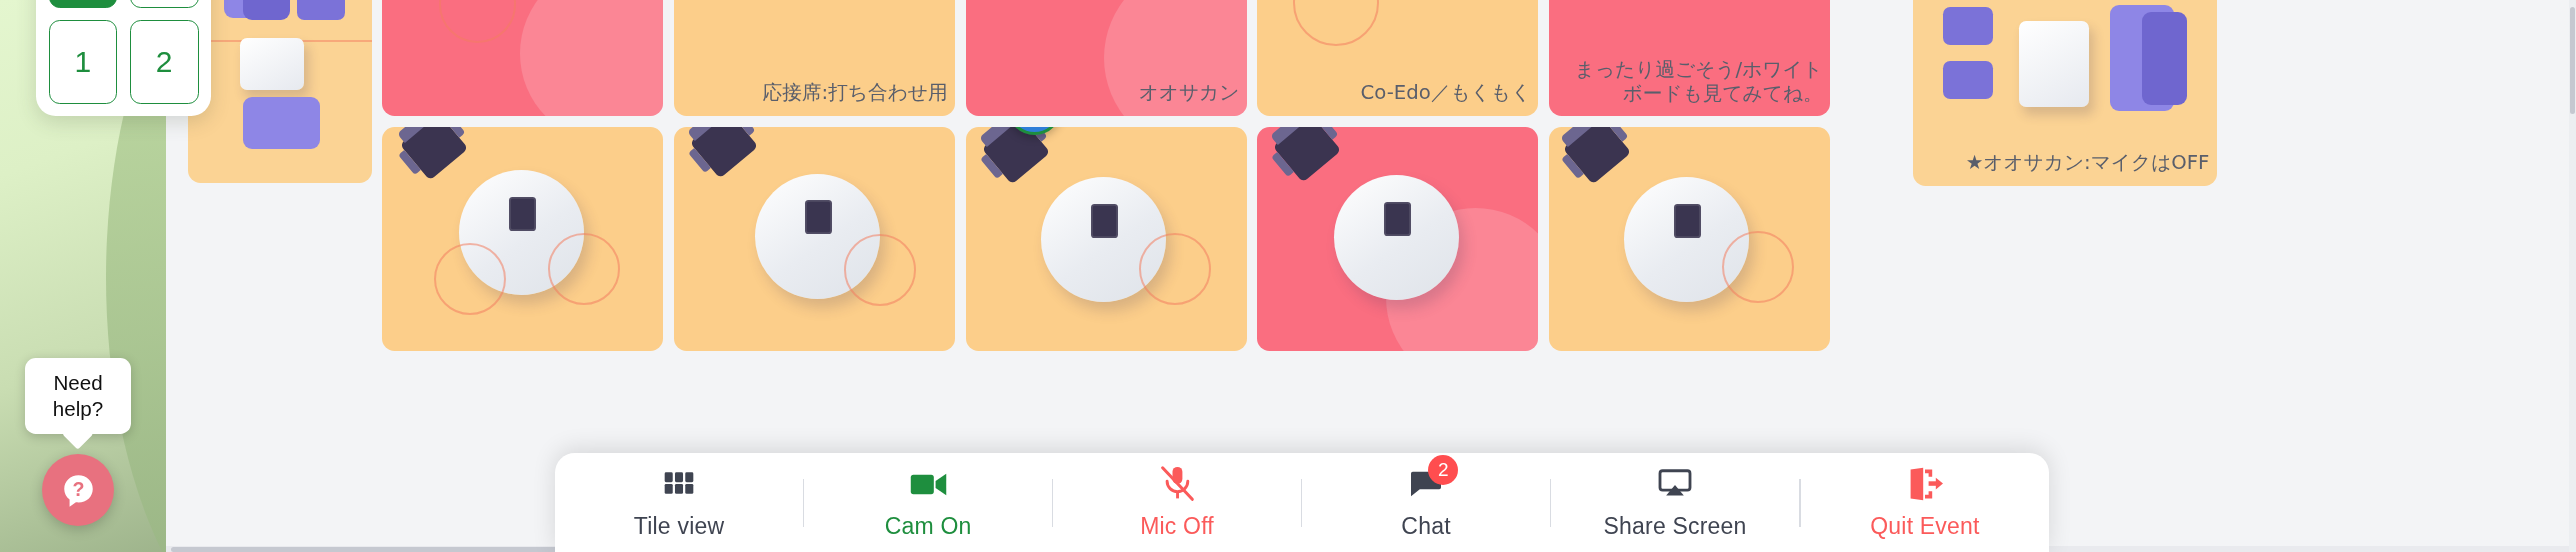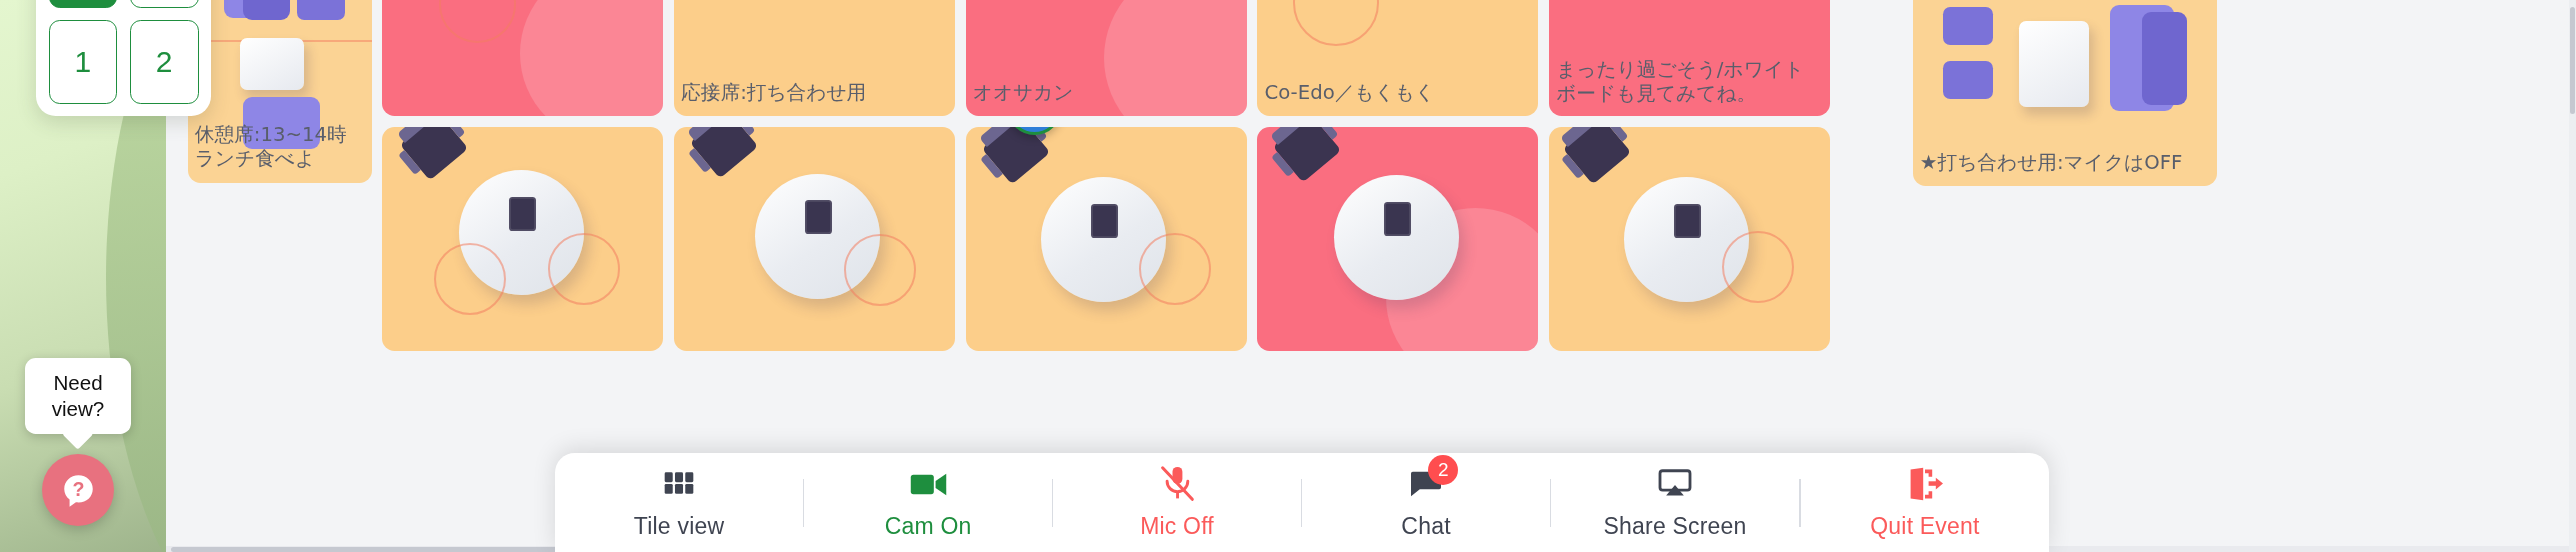--- a/index.html
+++ b/index.html
@@ -71,21 +71,21 @@
     display:flex; align-items:flex-start; gap: 10.7px; padding-left: 21.5px;
   }
   .room-col { display:flex; flex-direction:column; gap: 10.7px; }
 
   .room {
     position: relative; border-radius: 12.5px; overflow: hidden;
     display:flex; align-items:flex-end; justify-content:center;
   }
   .room .label {
     position: relative; z-index: 5; width:100%;
-    text-align:left; font-size: 19.7px; color:#595e6b;
+    text-align:right; font-size: 19.7px; color:#595e6b;
     padding: 5.4px 7.2px 10.7px; line-height:1.25;
     font-family: "DejaVu Sans", "Liberation Sans", sans-serif;
   }
   .room .label.two-line { line-height: 1.2; }
 
   
   .bg-pink   { background:#fa6e80; }
   .bg-orange { background:#fcce8a; }
   .bg-orange2{ background:#fbd394; }
 
@@ -198,21 +198,20 @@
 
         <div class="room bg-orange2" style="width:184px;height:358px;margin-top:12.5px;">
 
           <div class="stripe" style="left:0;right:0;top:215px;"></div>
           <div class="sofa" style="left:36px;top:98px;width:55px;height:95px;"></div>
           <div class="sofa-dark" style="left:55px;top:93px;width:47px;height:102px;"></div>
 
           <div class="ottoman" style="left:109px;top:159px;width:48px;height:36px;"></div>
           <div class="coffee" style="left:52px;top:213px;width:64px;height:52px;"></div>
           <div class="sofa" style="left:55px;top:272px;width:77px;height:52px;"></div>
-          <div class="label">休憩席:13~14時ランチ食べよ</div>
         </div>
 
         <div class="room-col">
           <div class="room bg-pink" style="width:281px;height:304px;">
 
             <div class="blob" style="right:-36px;bottom:-27px;width:179px;height:179px;"></div>
 
             <div class="ring" style="left:57px;top:154px;width:77px;height:77px;"></div>
           </div>
           <div class="room bg-orange" style="width:281px;height:224px;">
@@ -302,29 +301,29 @@
         <div class="room bg-orange2" style="width:304px;height:365px;margin-left:72px;margin-top:9px;">
 
           <div class="ottoman" style="left:30px;top:186px;width:50px;height:38px;"></div>
           <div class="ottoman" style="left:30px;top:240px;width:50px;height:38px;"></div>
           <div class="coffee" style="left:106px;top:200px;width:70px;height:86px;"></div>
           <div class="sofa" style="right:43px;top:184px;width:64px;height:106px;"></div>
           <div class="sofa-dark" style="right:30px;top:191px;width:45px;height:93px;"></div>
           <div class="avatar-wrap" style="left:113px;top:95px;">
             
           </div>
-          <div class="label">★打ち合わせ用:マイクはOFF</div>
+          <div class="label">★オオサカン:マイクはOFF</div>
         </div>
 
       </div>
     </div>
   </div>
 
   <div class="help-wrap">
-    <div class="help-bubble">Need view?</div>
+    <div class="help-bubble">Need help?</div>
     <div class="help-fab">
       <svg width="41" height="41" viewBox="0 0 46 46">
         <path d="M23 6c-9 0-16 6.6-16 15.2 0 4.8 2.3 9 6 11.8v8.3l7.1-5.1c.9.1 1.9.2 2.9.2 9 0 16-6.6 16-15.2S32 6 23 6z" fill="#ffffff"></path>
         <text x="23" y="29" font-family="Liberation Sans, sans-serif" font-size="22" font-weight="bold" fill="#e8717f" text-anchor="middle">?</text>
       </svg>
     </div>
   </div>
 
   <div class="toolbar">
 

